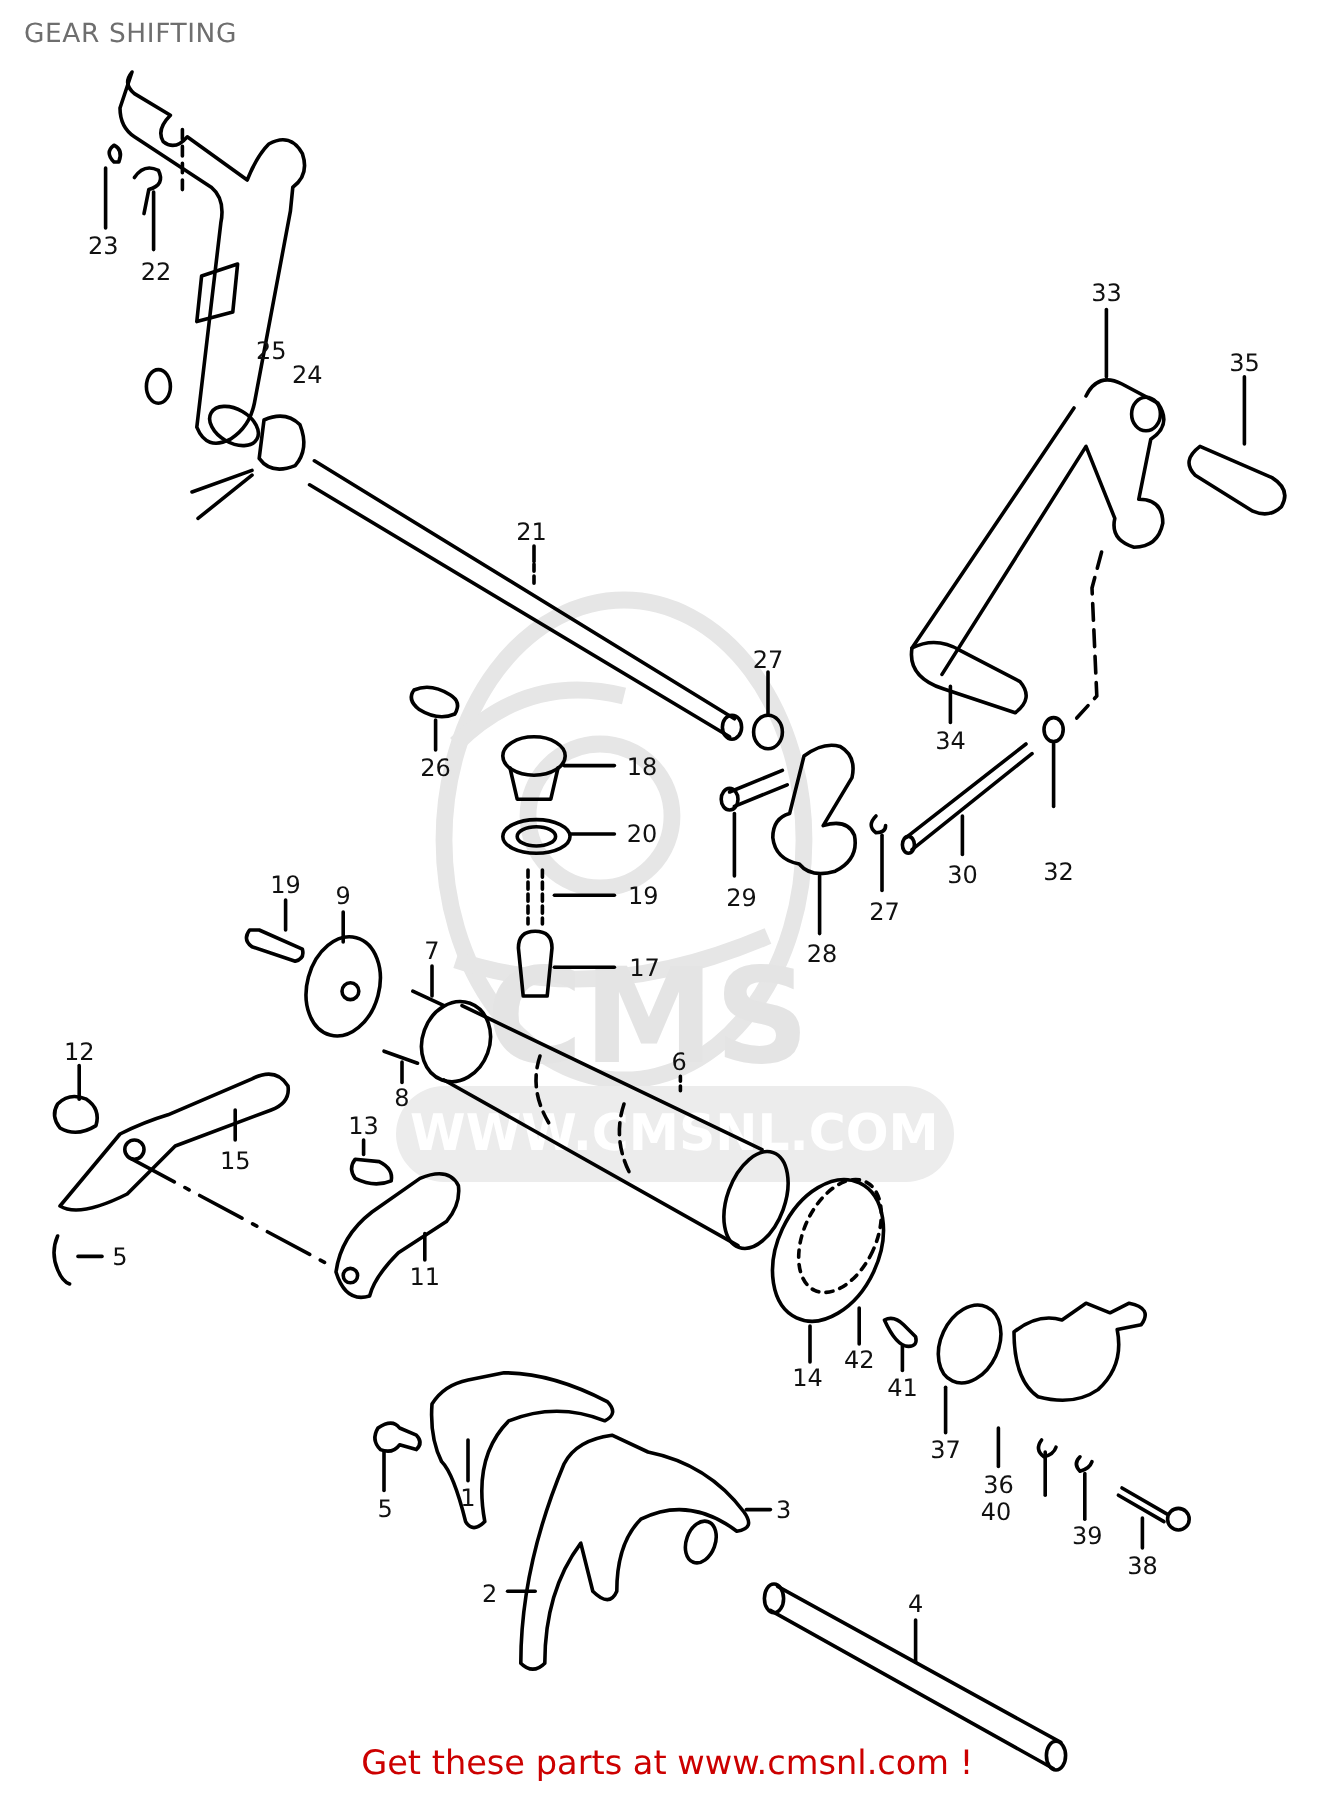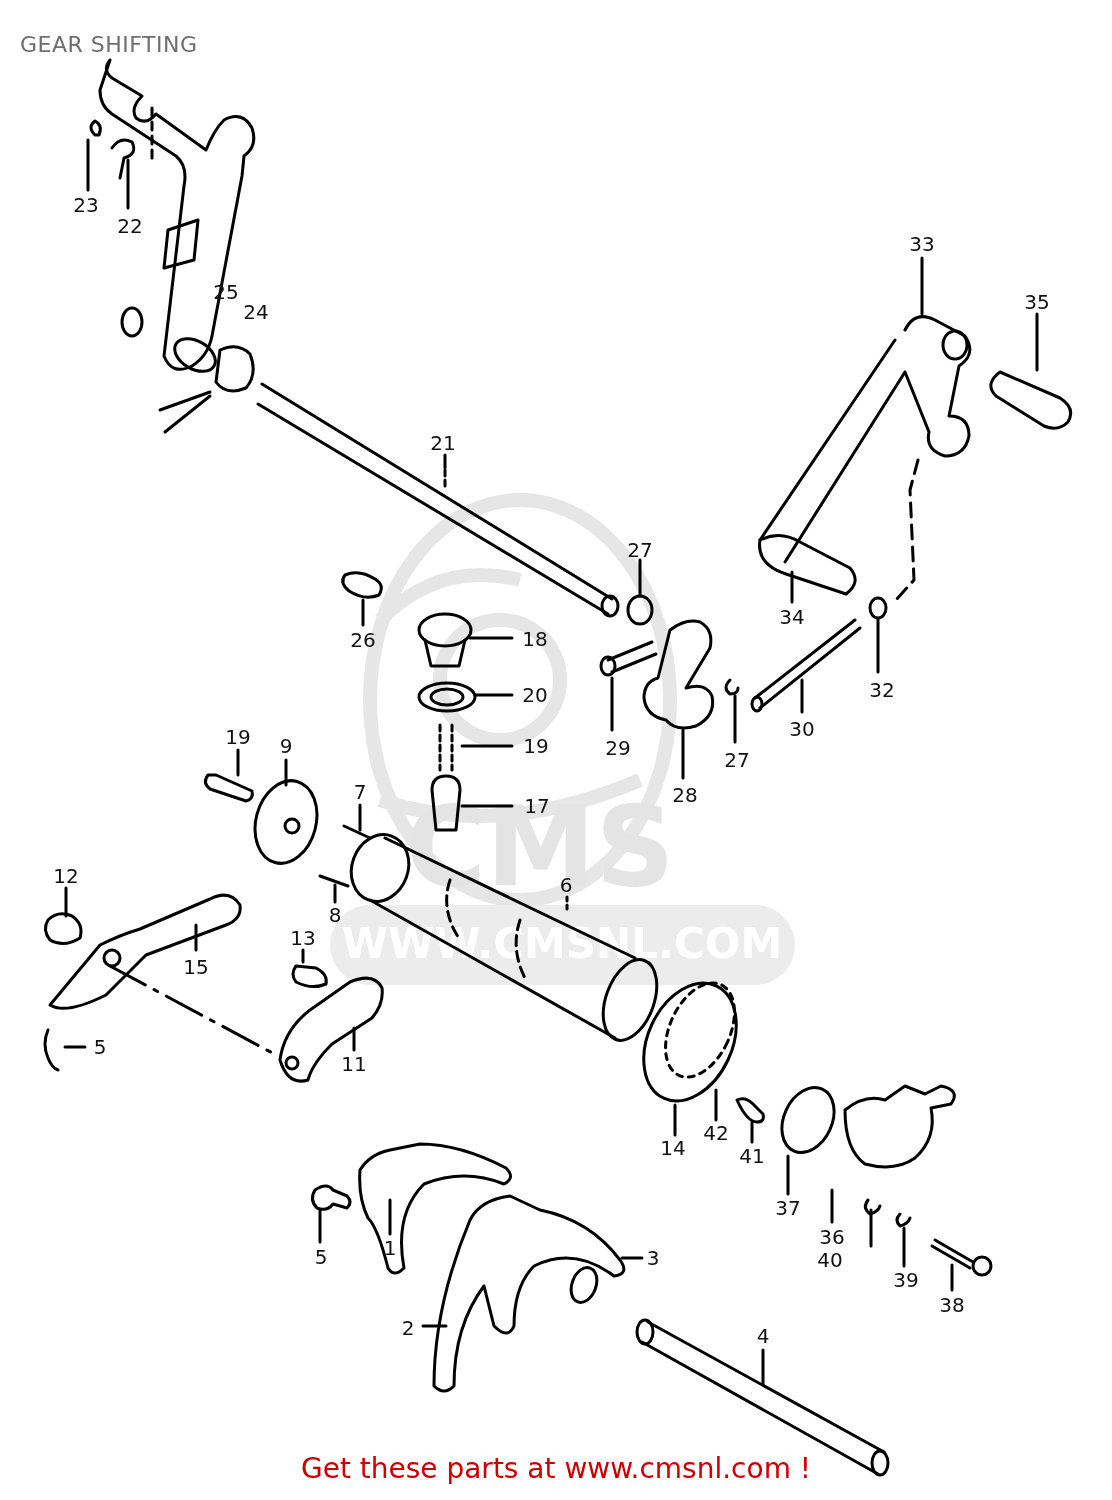--- a/index.html
+++ b/index.html
@@ -1,17 +1,17 @@
 <!DOCTYPE html>
 <html><head>
 <meta charset="utf-8">
 <style>
   html, body { margin: 0; padding: 0; background: #ffffff; }
   body { width: 1112px; height: 1500px; position: relative; overflow: hidden; font-family: "DejaVu Sans", sans-serif; }
-  .title { position: absolute; left: 20px; top: 16px; font-size: 22px; color: #6e6e6e; letter-spacing: 0.5px; font-family: "DejaVu Sans", sans-serif; margin-top: 16px; }
+  .title { position: absolute; left: 20px; top: 16px; font-size: 22px; color: #6e6e6e; letter-spacing: 0.5px; font-family: "DejaVu Sans", sans-serif; }
   .diagram { position: absolute; left: 0; top: 0; width: 1112px; height: 1500px; }
   .callout { position: absolute; font-family: "DejaVu Sans", sans-serif; font-size: 20px; color: #111; transform: translate(-50%, -50%); white-space: nowrap; line-height: 1; }
   .footer { position: absolute; left: 0; width: 1112px; top: 1452px; text-align: center; font-family: "DejaVu Sans", sans-serif; font-size: 28px; color: #cc0000; }
   .wm-text { font-family: "DejaVu Sans", sans-serif; font-weight: bold; }
 </style>
 </head>
 <body>
 
 <div class="title">GEAR SHIFTING</div>
 
@@ -208,21 +208,21 @@
   <span class="callout" style="left:130px;top:226px">22</span>
   <span class="callout" style="left:86px;top:205px">23</span>
   <span class="callout" style="left:256px;top:312px">24</span>
   <span class="callout" style="left:226px;top:292px">25</span>
   <span class="callout" style="left:363px;top:640px">26</span>
   <span class="callout" style="left:640px;top:550px">27</span>
   <span class="callout" style="left:685px;top:795px">28</span>
   <span class="callout" style="left:618px;top:748px">29</span>
   <span class="callout" style="left:802px;top:729px">30</span>
   <span class="callout" style="left:737px;top:760px">27</span>
-  <span class="callout" style="left:882px;top:690px">32</span>
+  <span class="callout" style="left:882px;top:726px">32</span>
   <span class="callout" style="left:922px;top:244px">33</span>
   <span class="callout" style="left:792px;top:617px">34</span>
   <span class="callout" style="left:1037px;top:302px">35</span>
   <span class="callout" style="left:832px;top:1237px">36</span>
   <span class="callout" style="left:788px;top:1208px">37</span>
   <span class="callout" style="left:952px;top:1305px">38</span>
   <span class="callout" style="left:906px;top:1280px">39</span>
   <span class="callout" style="left:830px;top:1260px">40</span>
   <span class="callout" style="left:752px;top:1156px">41</span>
   <span class="callout" style="left:716px;top:1133px">42</span>

